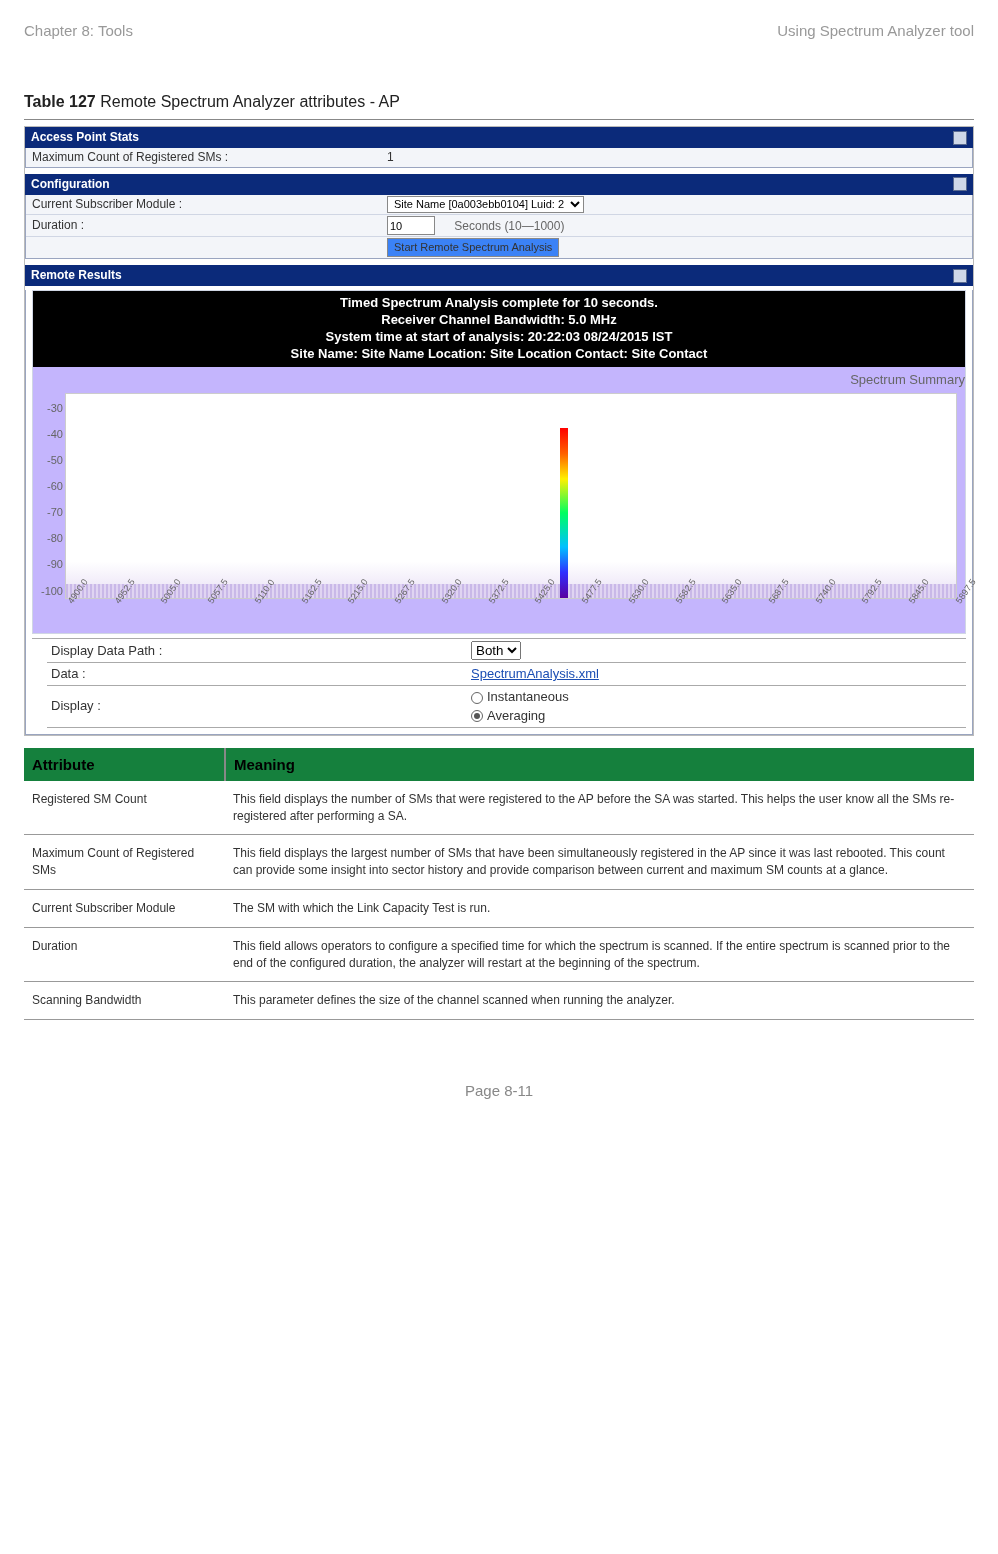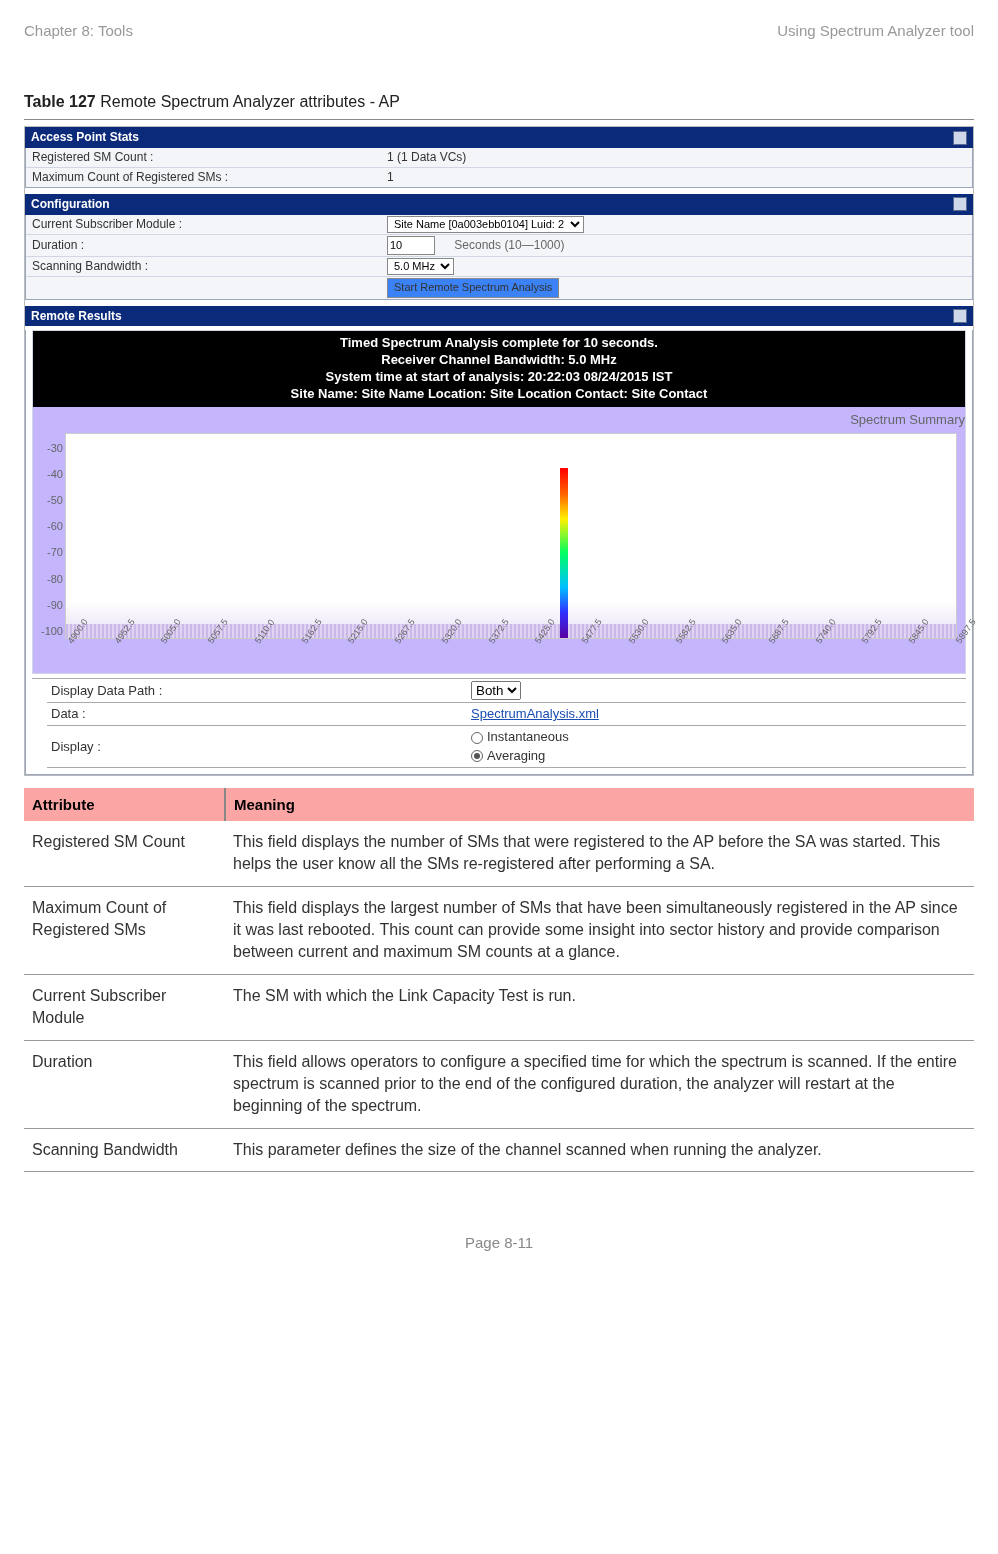--- a/index.html
+++ b/index.html
@@ -142,33 +142,33 @@
   }
   .bt-row { display:flex; border-bottom:1px solid #aaa; padding:2px 4px; align-items:center;margin-left:15px; }
   .bt-row .bt-l { width:420px; color:#333; }
   .bt-row .bt-v { flex:1; color:#333; }
   .link-blue { color:#1a4db3; text-decoration: underline; }
   .radio { display:inline-block; width:10px; height:10px; border-radius:50%; border:1px solid #666; vertical-align:middle; margin-right:4px; background:#fff; position:relative;}
   .radio.sel::after { content:""; position:absolute; inset:2px; background:#555; border-radius:50%;}
 
   .attr-table { width:100%; border-collapse: collapse; margin-top:0; }
   .attr-table th {
-    background:#fca5a5;
+    background:#15803d;
     color:#000;
     text-align:left;
     font-weight:bold;
     font-size:15px;
     padding:6px 8px;
     border-left:2px solid #888;
   }
   .attr-table th:first-child { border-left:none; }
   .attr-table td {
     padding:10px 8px;
     vertical-align: top;
-    font-size:16px;
+    font-size:12px;
     color:#333;
     border-bottom:1px solid #999;
   }
   .attr-table td:first-child { width: 185px; }
   .footer-page {
     text-align:center;
     color:#888;
     font-size:15px;
     margin-top:60px;
   }
@@ -187,24 +187,20 @@
 <hr class="caption-rule">
 
 <div class="screenshot">
 
   <div class="panel-bar">
     <span>Access Point Stats</span>
     <span class="mini-box"></span>
   </div>
   <div class="panel-body">
     <div class="kv-row">
-      <span class="kv-label">Registered SM Count :</span>
-      <span class="kv-val">1 (1 Data VCs)</span>
-    </div>
-    <div class="kv-row">
       <span class="kv-label">Maximum Count of Registered SMs :</span>
       <span class="kv-val">1</span>
     </div>
   </div>
 
   <div style="height:6px"></div>
 
   <div class="panel-bar">
     <span>Configuration</span>
     <span class="mini-box"></span>
@@ -214,26 +210,20 @@
       <span class="kv-label">Current Subscriber Module :</span>
       <span class="kv-val">
         <select><option>Site Name [0a003ebb0104] Luid: 2</option></select>
       </span>
     </div>
     <div class="kv-row">
       <span class="kv-label">Duration :</span>
       <span class="kv-val">
         <input type="text" style="width: 42px;" value="10">
         <span class="hint">Seconds (10—1000)</span>
-      </span>
-    </div>
-    <div class="kv-row">
-      <span class="kv-label">Scanning Bandwidth :</span>
-      <span class="kv-val">
-        <select><option>5.0 MHz</option></select>
       </span>
     </div>
     <div class="kv-row">
       <span class="kv-label"></span>
       <span class="kv-val">
         <span class="btn">Start Remote Spectrum Analysis</span>
       </span>
     </div>
   </div>
 

